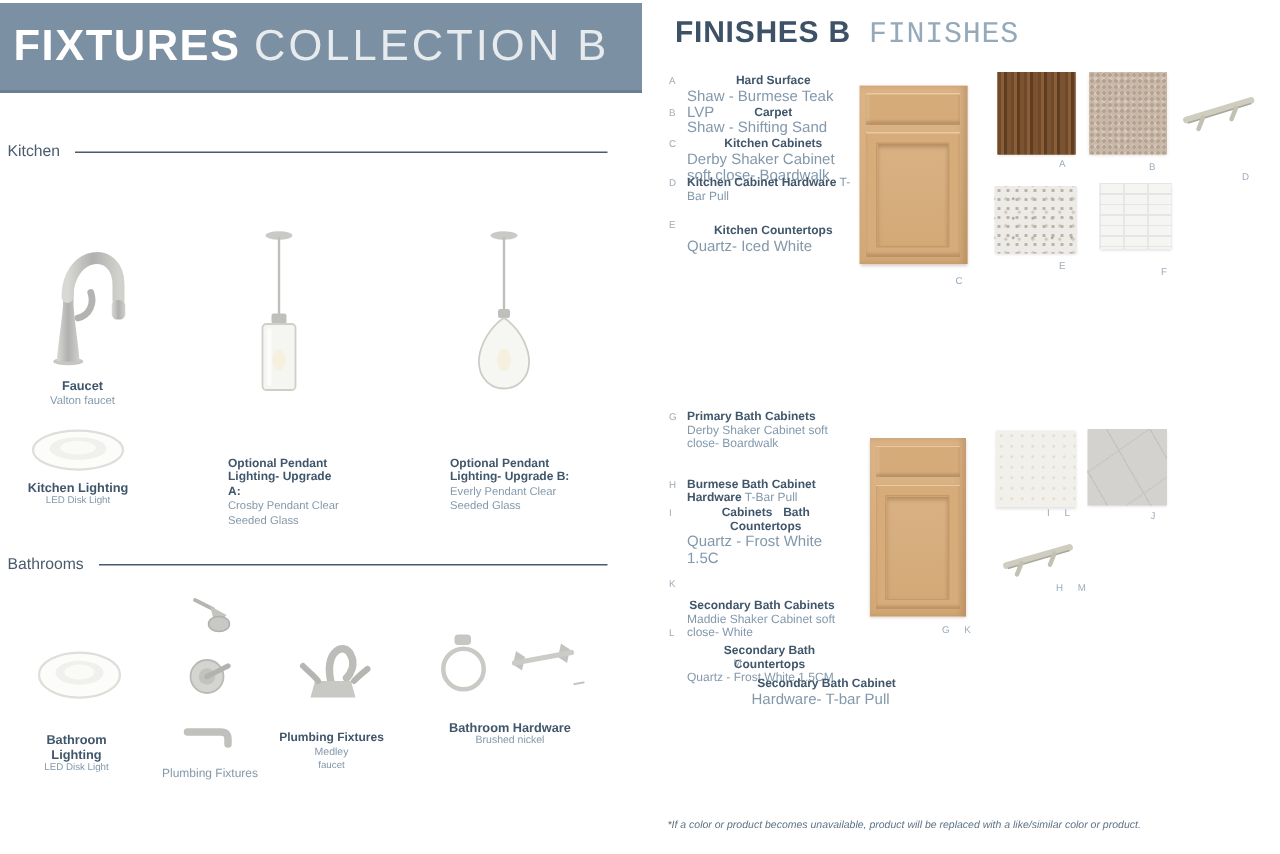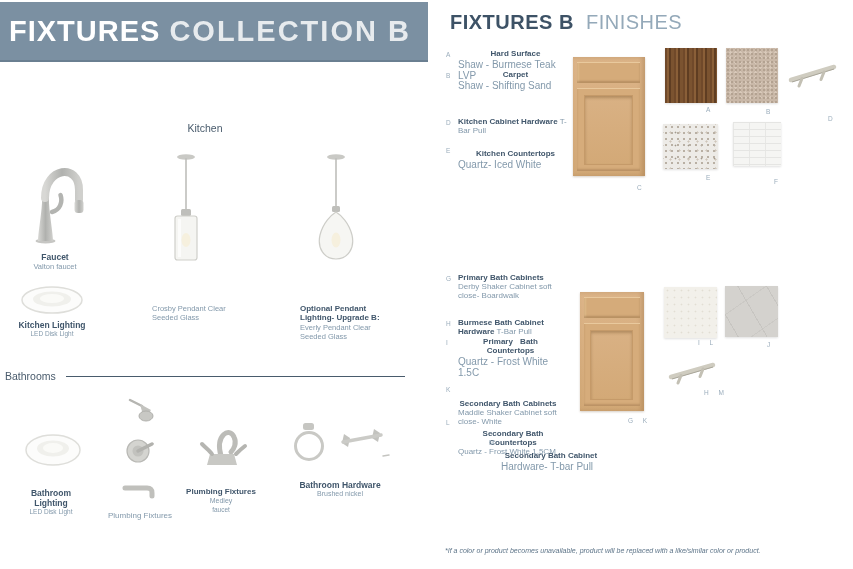--- a/index.html
+++ b/index.html
@@ -4,26 +4,26 @@
 <style>
   html,body{margin:0;padding:0;background:#fff;}
   .page{position:relative;width:853px;height:569px;background:#fff;overflow:hidden;
         font-family:"Liberation Sans", sans-serif;}
 
   
   .banner{position:absolute;left:0;top:2px;width:428px;height:60px;
           background:var(--banner-bg,#7b90a2);border-bottom:2px solid var(--banner-edge,#6a7f91);
           display:flex;align-items:center;padding-left:9px;box-sizing:border-box;}
   .banner-bold{color:#ffffff;font-size:29px;font-weight:700;letter-spacing:1px;}
-  .banner-light{color:rgba(255,255,255,.82);font-size:29px;font-weight:700;letter-spacing:2px;margin-left:9px;}
+  .banner-light{color:rgba(255,255,255,.82);font-size:29px;font-weight:400;letter-spacing:2px;margin-left:9px;}
 
   .fixtures-heading{position:absolute;left:4px;top:78px;margin:0;font-size:19px;letter-spacing:.5px;font-weight:400;}
   .fin-heading{position:absolute;left:450px;top:11px;margin:0;font-size:20px;letter-spacing:.5px;font-weight:400;}
   .h-bold{color:var(--heading-dark,#3d5266);font-weight:700;}
-  .h-light{color:var(--heading-light,#94a9b9);font-weight:400;margin-left:6px;}
+  .h-light{color:var(--heading-light,#94a9b9);font-weight:400;margin-left:6px;font-family:Liberation Mono, monospace;}
 
   
   .rule-row{position:absolute;left:5px;width:400px;display:flex;align-items:center;gap:10px;}
   .rule-label{font-size:10.5px;color:var(--rule,#495b6c);white-space:nowrap;}
   .rule-line{flex:1;height:1px;background:var(--rule,#495b6c);}
 
   
   .fig{position:absolute;}
   .cap{position:absolute;text-align:center;}
   .cap .t{font-weight:700;font-size:8.5px;color:var(--text-dark,#40566b);line-height:1.18;}
@@ -84,21 +84,21 @@
 <body>
 
 <div class="page">
 
   <header class="banner">
     <span class="banner-bold">FIXTURES</span>
     <span class="banner-light">COLLECTION B</span>
   </header>
 
 
-  <div class="rule-row" style="top:122px;flex-direction:column;">
+  <div class="rule-row" style="top:95px;">
     <span class="rule-label">Kitchen</span>
     <span class="rule-line"></span>
   </div>
 
   <div class="fig" style="left:22px;top:148px;">
     <svg width="66" height="96" viewBox="0 0 66 96">
       <defs>
           <linearGradient id="mg" x1="0" y1="0" x2="1" y2="0">
         <stop offset="0" stop-color="#d8d8d5"></stop>
             <stop offset=".5" stop-color="#b0b1ae"></stop>
@@ -133,20 +133,21 @@
     <svg width="56" height="125" viewBox="0 0 56 125">
       <ellipse cx="28" cy="7" rx="9" ry="2.8" fill="#c9c9c5"></ellipse>
       <rect x="27.2" y="8" width="1.6" height="53" fill="#bfbfbb"></rect>
       <rect x="23" y="59" width="10" height="7" rx="1.5" fill="#bfbfbb"></rect>
       <rect x="17" y="66" width="22" height="44" rx="2.5" fill="#f2f2ee" fill-opacity="0.75" stroke="#cfcfca" stroke-width="1.2"></rect>
       <rect x="20" y="69" width="3" height="38" fill="#ffffff" opacity="0.65"></rect>
       <ellipse cx="28" cy="90" rx="4.5" ry="7" fill="#f6f0de"></ellipse>
     </svg>
   </div>
   <div class="cap cap-left" style="left:152px;top:304px;width:78px;">
+    <div class="t">Optional Pendant Lighting- Upgrade A:</div>
     <div class="s">Crosby Pendant Clear Seeded Glass</div>
   </div>
 
   <div class="fig" style="left:306px;top:150px;">
     <svg width="60" height="125" viewBox="0 0 60 125">
       <ellipse cx="30" cy="7" rx="9" ry="2.8" fill="#c9c9c5"></ellipse>
       <rect x="29.2" y="8" width="1.6" height="50" fill="#bfbfbb"></rect>
       <rect x="26" y="56" width="8" height="6" rx="1.5" fill="#bfbfbb"></rect>
       <path d="M30,62 C25,65 17,73 14,85 C11,98 18,109 30,109 C42,109 49,98 46,85 C43,73 35,65 30,62 Z" fill="#f2f2ee" fill-opacity="0.7" stroke="#cdcdc8" stroke-width="1.2"></path>
       <ellipse cx="30" cy="90" rx="4.5" ry="7.5" fill="#f6f0de"></ellipse>
@@ -214,33 +215,38 @@
       <path d="M57,22 L95,15" stroke="#cbcbc7" stroke-width="3.5" stroke-linecap="round"></path>
       <path d="M97,36 L103,35" stroke="#c5c5c1" stroke-width="1.5" stroke-linecap="round"></path>
     </svg>
   </div>
   <div class="cap" style="left:297px;top:480px;width:86px;">
     <div class="t">Bathroom Hardware</div>
     <div class="s" style="font-size:7px;">Brushed nickel</div>
   </div>
 
   <h2 class="fin-heading">
-    <span class="h-bold">FIXTURES B</span>
+    <span class="h-bold">FINISHES B</span>
     <span class="h-light">FINISHES</span>
   </h2>
 
   <div class="fin-item" style="left:458px;top:50px;">
     <span class="fin-letter">A</span>
     <div class="fin-title">Hard Surface</div>
     <div class="fin-sub">Shaw - Burmese Teak LVP</div>
   </div>
   <div class="fin-item" style="left:458px;top:71px;">
     <span class="fin-letter">B</span>
     <div class="fin-title">Carpet</div>
     <div class="fin-sub">Shaw - Shifting Sand</div>
+  </div>
+  <div class="fin-item" style="left:458px;top:92px;">
+    <span class="fin-letter">C</span>
+    <div class="fin-title">Kitchen Cabinets</div>
+    <div class="fin-sub">Derby Shaker Cabinet soft close- Boardwalk</div>
   </div>
   <div class="fin-item" style="left:458px;top:118px;">
     <span class="fin-letter">D</span>
     <p class="fin-flow"><b>Kitchen Cabinet Hardware</b> <span>T-Bar Pull</span></p>
   </div>
   <div class="fin-item" style="left:458px;top:150px;">
     <span class="fin-letter" style="top:-3px;">E</span>
     <div class="fin-title">Kitchen Countertops</div>
     <div class="fin-sub">Quartz- Iced White</div>
   </div>
@@ -278,21 +284,21 @@
   <div class="fin-item" style="left:458px;top:274px;width:96px;">
     <span class="fin-letter">G</span>
     <p class="fin-flow"><b>Primary Bath Cabinets</b> <span>Derby Shaker Cabinet soft close- Boardwalk</span></p>
   </div>
   <div class="fin-item" style="left:458px;top:319px;width:96px;">
     <span class="fin-letter">H</span>
     <p class="fin-flow"><b>Burmese Bath Cabinet Hardware</b> <span>T-Bar Pull</span></p>
   </div>
   <div class="fin-item" style="left:458px;top:338px;width:105px;">
     <span class="fin-letter">I</span>
-    <div class="fin-title justify-title">Primary Bath Countertops</div>
+    <div class="fin-title justify-title">Cabinets Bath Countertops</div>
     <div class="fin-sub">Quartz - Frost White 1.5C</div>
   </div>
   <div class="fin-item" style="left:458px;top:400px;width:100px;">
     <span class="fin-letter" style="top:-14px;">K</span>
     <div class="fin-title">Secondary Bath Cabinets</div>
     <div class="fin-sub" style="font-size:8px;">Maddie Shaker Cabinet soft close- White</div>
   </div>
   <div class="fin-item" style="left:458px;top:430px;width:110px;">
     <span class="fin-letter" style="top:-11px;">L</span>
     <div class="fin-title">Secondary Bath Countertops</div>

